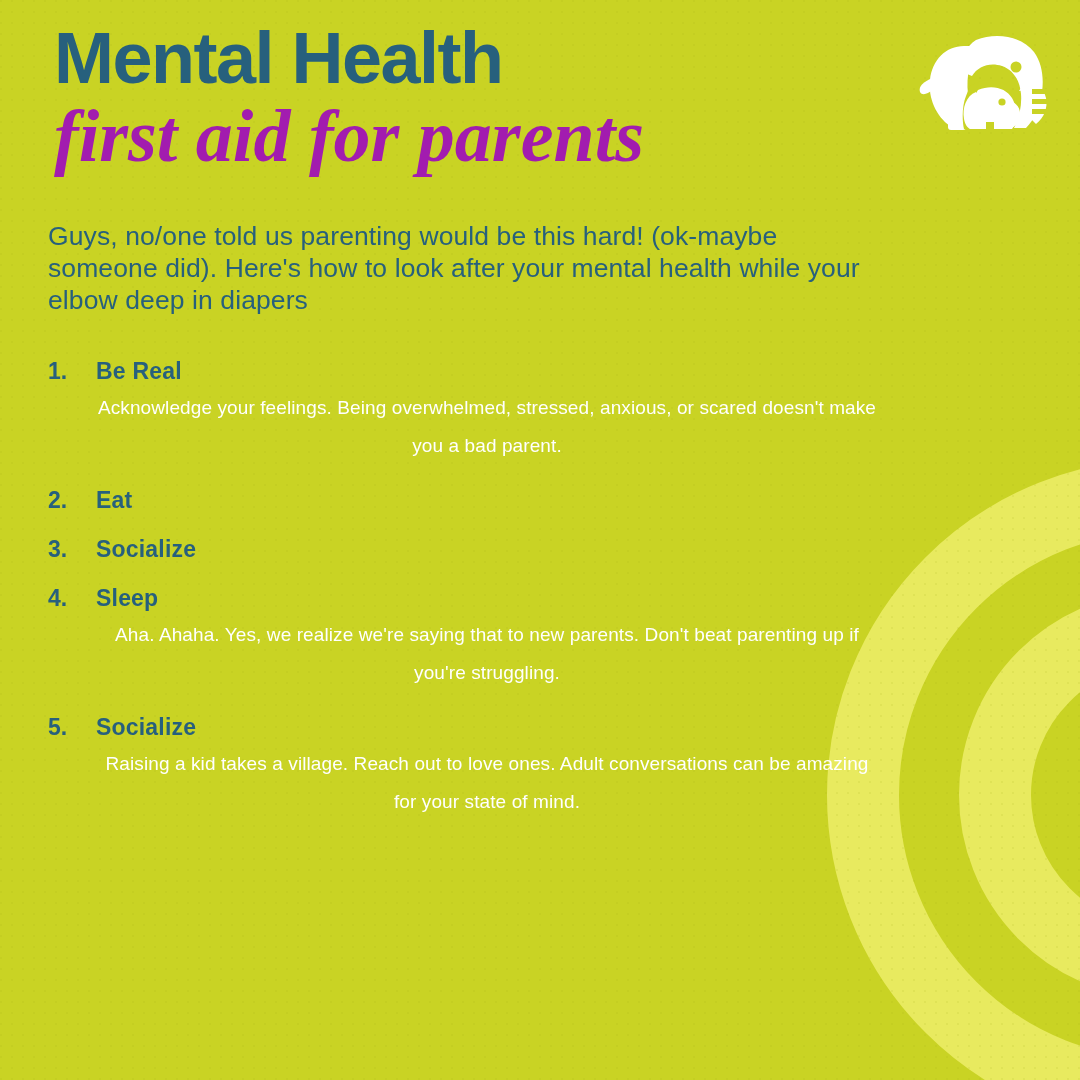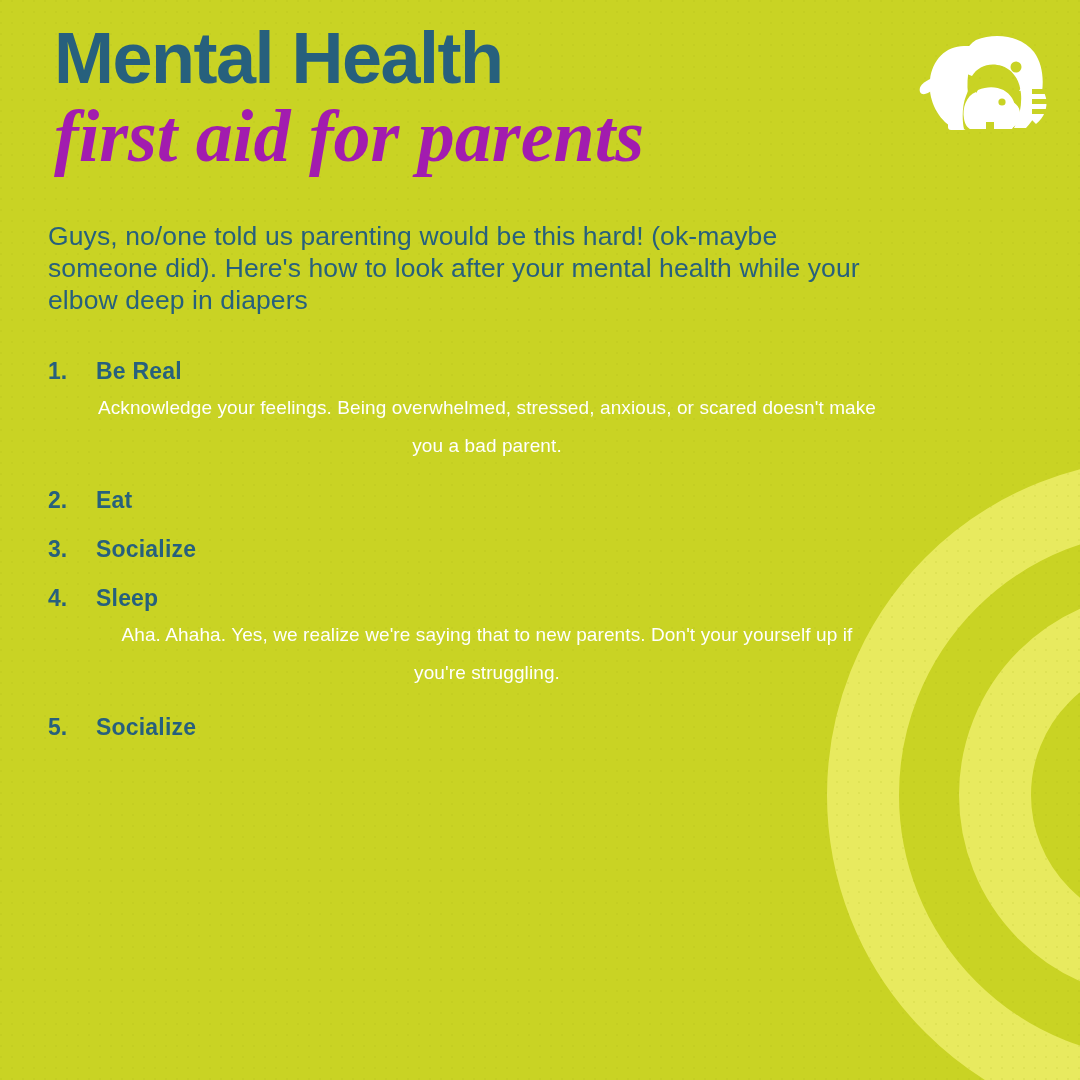--- a/index.html
+++ b/index.html
@@ -230,24 +230,25 @@
         <span class="item-num">3.</span>
         <span class="item-title">Socialize</span>
       </div>
     </div>
 
     <div class="item">
       <div class="item-head">
         <span class="item-num">4.</span>
         <span class="item-title">Sleep</span>
       </div>
-      <div class="item-body">Aha. Ahaha.  Yes, we realize we're saying that to new parents. Don't your yourself up if you're struggling.</div>
+      <div class="item-body">Aha. Ahaha.  Yes, we realize we're saying that to new parents. Don't beat parenting up if you're struggling.</div>
     </div>
 
     <div class="item">
       <div class="item-head">
         <span class="item-num">5.</span>
         <span class="item-title">Socialize</span>
       </div>
+      <div class="item-body">Raising a kid takes a village. Reach out to love ones. Adult conversations can be amazing for your state of mind.</div>
     </div>
 
   </div>
 </div>
 
 </body></html>

